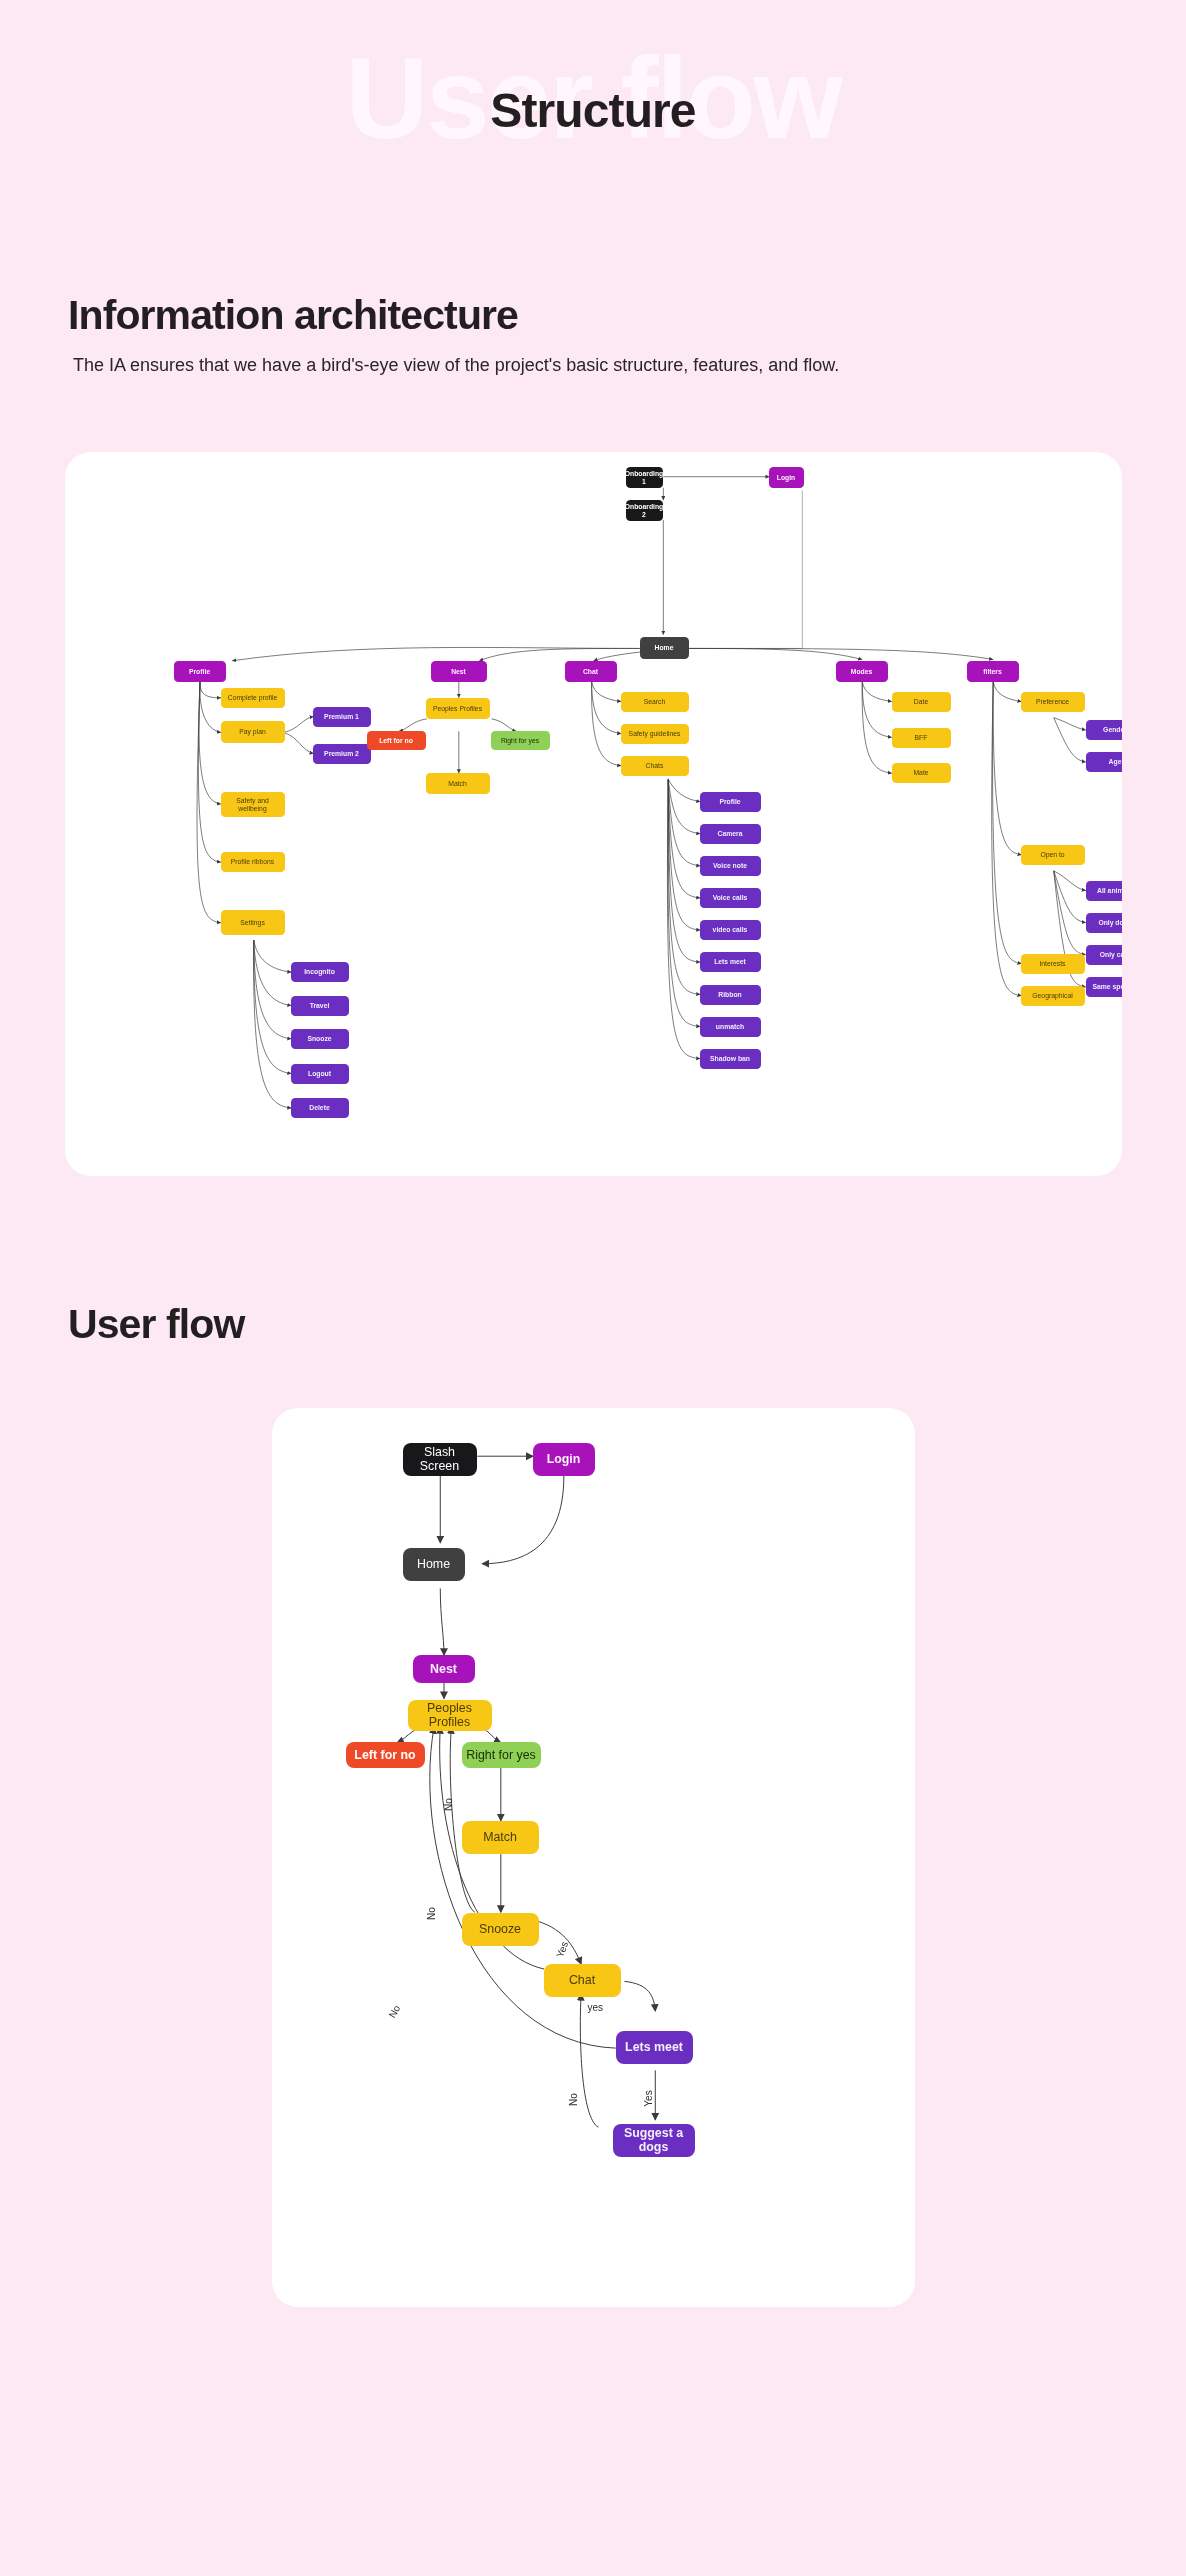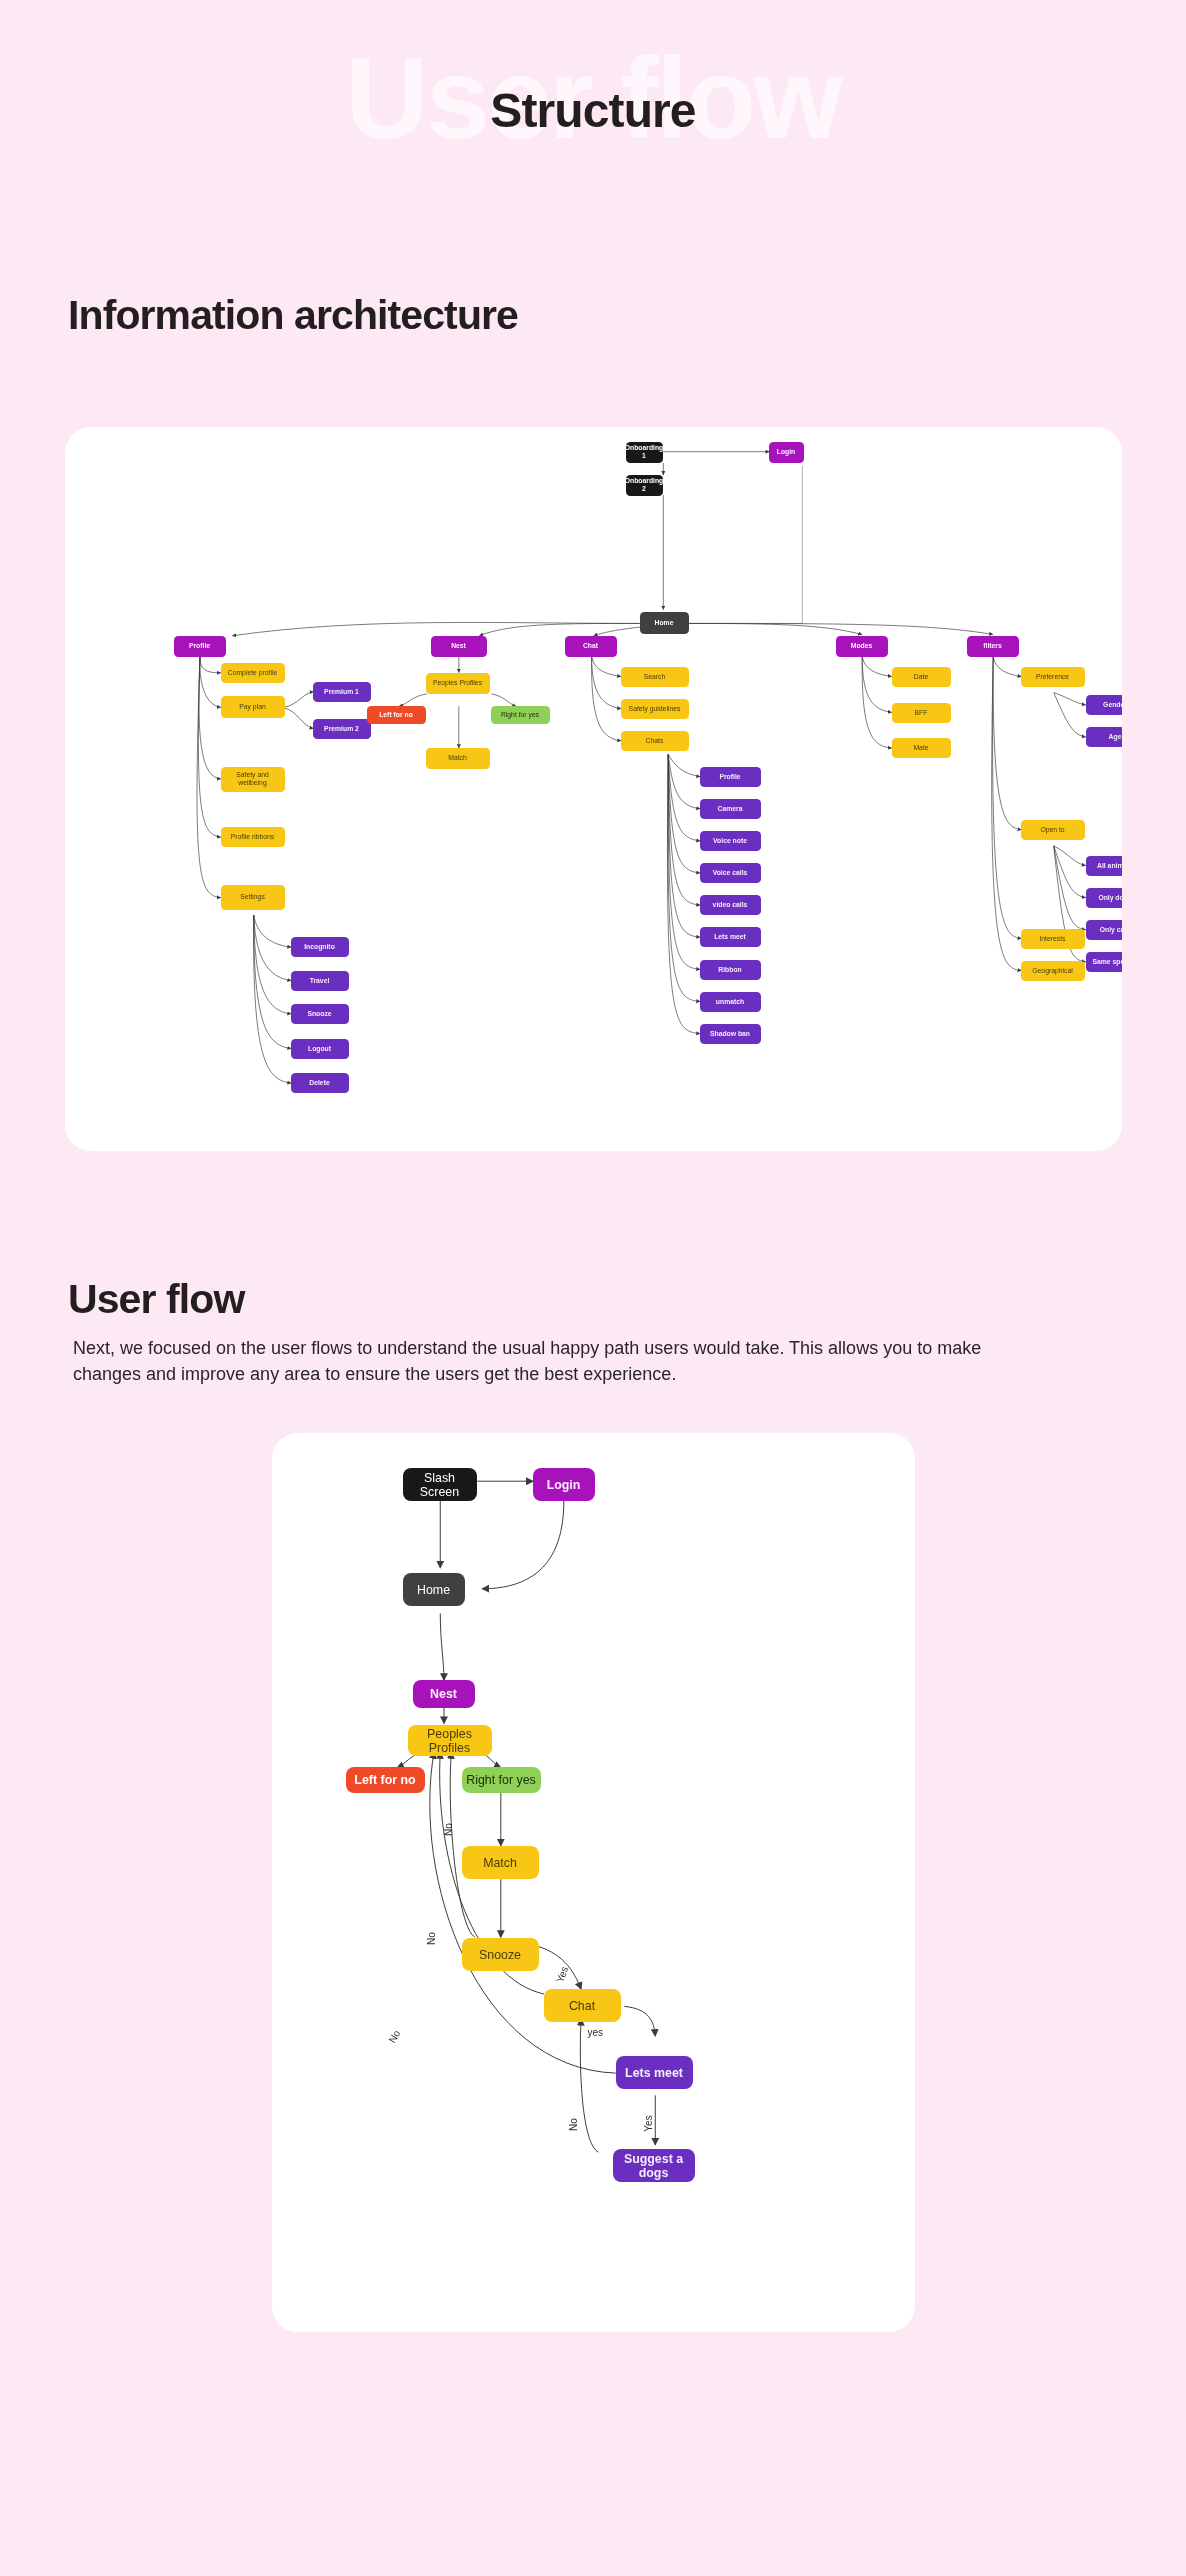--- a/index.html
+++ b/index.html
@@ -104,20 +104,21 @@
 </head>
 <body>
 
 <div class="hero">
   <div class="hero-ghost">User flow</div>
   <div class="hero-title">Structure</div>
 </div>
 
 <div class="section">
   <h2 class="sec-head">Information architecture</h2>
+  <p class="sec-body">The IA ensures that we have a bird's-eye view of the project's basic structure, features, and flow.</p>
 </div>
 
 <div class="spacer-a"></div>
 
 <div class="card card-ia ia">
   <svg width="1057" height="724" viewBox="0 0 1710 1172">
     <defs>
       <marker id="ah" markerWidth="7" markerHeight="7" refX="6" refY="3" orient="auto">
         <path d="M0,0 L6,3 L0,6 z" fill="#3b3b3b"></path>
       </marker>
@@ -247,21 +248,20 @@
   <div class="node n-violet" style="left:1021px;top:493px;width:59px;height:20px;">Only cats</div>
   <div class="node n-violet" style="left:1021px;top:525px;width:59px;height:20px;">Same species</div>
   <div class="node n-amber" style="left:956px;top:502px;width:64px;height:20px;">Interests</div>
   <div class="node n-amber" style="left:956px;top:534px;width:64px;height:20px;">Geographical</div>
 </div>
 
 <div class="spacer-c"></div>
 
 <div class="section">
   <h2 class="sec-head">User flow</h2>
-  <p class="sec-body">Next, we focused on the user flows to understand the usual happy path users would take. This allows you to make changes and improve any area to ensure the users get the best experience.</p>
 </div>
 
 <div class="spacer-d"></div>
 
 <div class="card card-uf uf">
   <svg width="643" height="899" viewBox="0 0 1040 1455">
     <defs>
       <marker id="ah2" markerWidth="9" markerHeight="9" refX="7" refY="4" orient="auto">
         <path d="M0,0 L8,4 L0,8 z" fill="#3b3b3b"></path>
       </marker>

